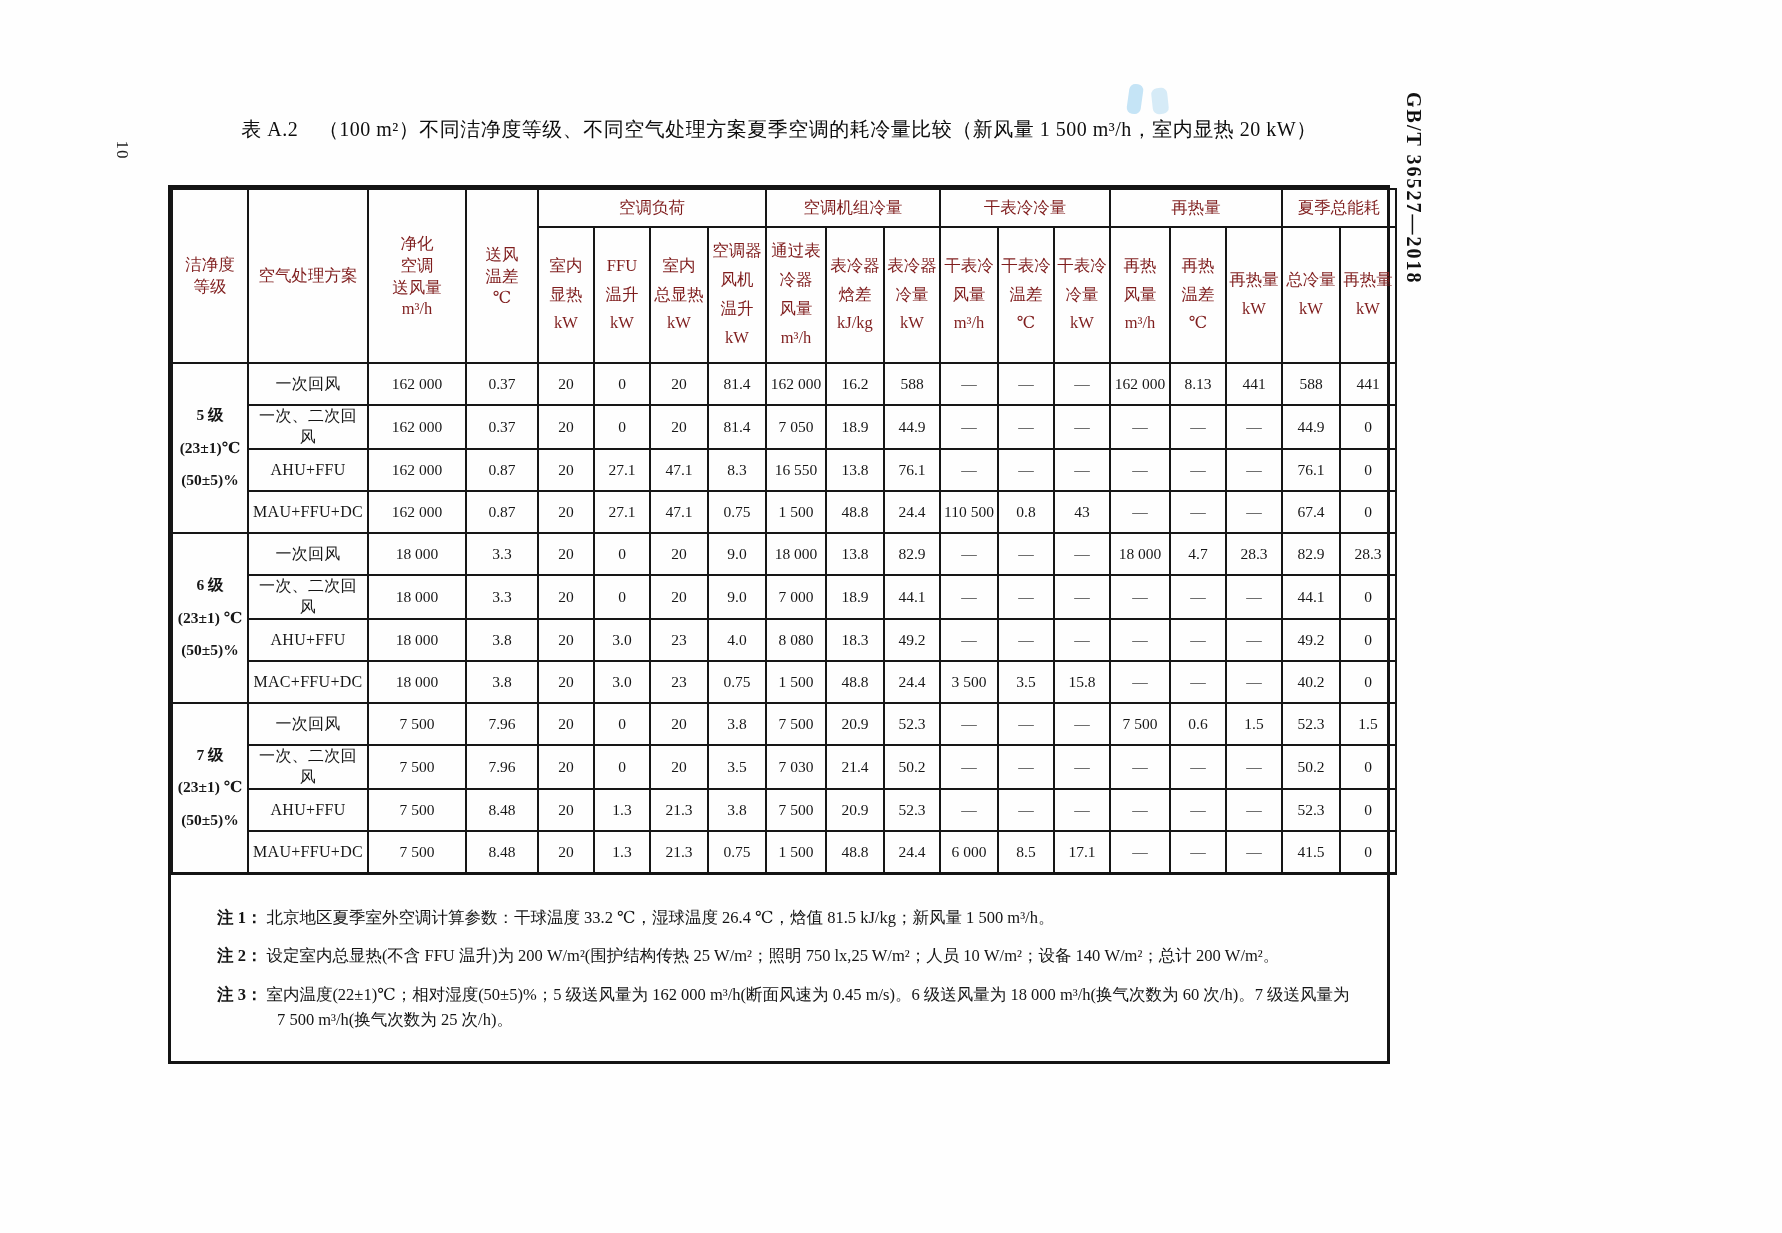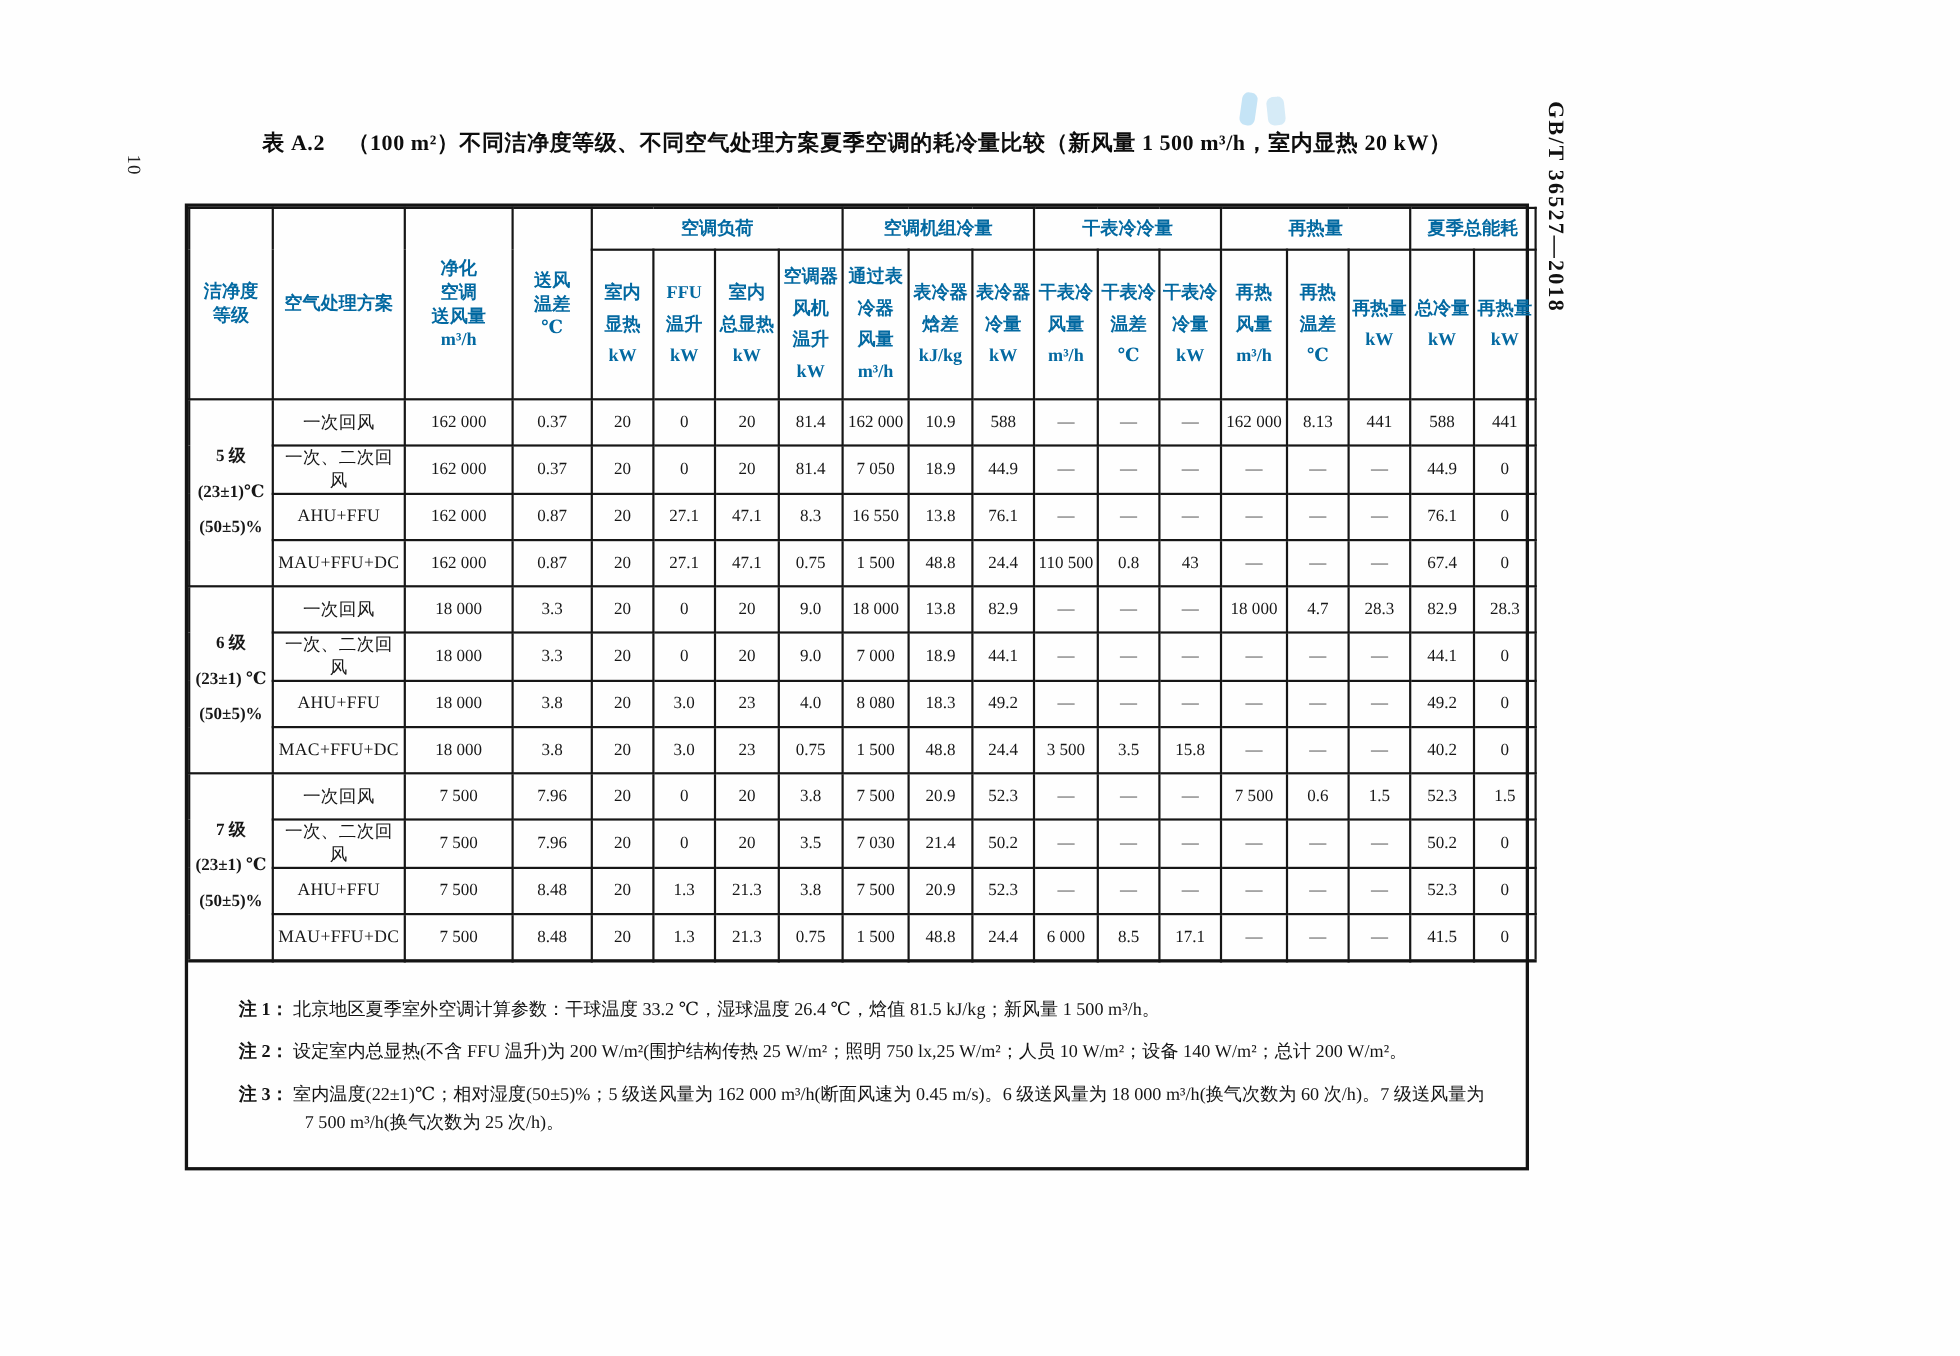--- a/index.html
+++ b/index.html
@@ -26,21 +26,21 @@
     color:#111;
   }
   .watermark {
     position:absolute; background:rgba(150,205,238,0.55); border-radius:6px;
   }
   .w1 { left:1128px; top:84px; width:14px; height:30px; transform:rotate(8deg); }
   .w2 { left:1152px; top:88px; width:16px; height:26px; transform:rotate(-6deg); opacity:.7; }
 
   .title {
     position:absolute; left:168px; top:116px; width:1222px;
-    text-align:center; font-size:20px; font-weight:bold;
+    text-align:center; font-size:20px; font-weight:normal;
     letter-spacing:0.5px; color:#0d0d0d;
     white-space:nowrap;
   }
 
   .frame {
     position:absolute; left:168px; top:185px; width:1222px;
     border:3px solid #141414;
     background:#fefefe;
     box-sizing:border-box;
   }
@@ -50,21 +50,21 @@
     width:100%;
     border-bottom:3px solid #141414;
   }
   th, td {
     border:2px solid #161616;
     text-align:center; vertical-align:middle;
     padding:0 2px;
     box-sizing:border-box;
     overflow:hidden;
   }
-  thead th { font-weight:bold; font-size:16.5px; color:#0369a1; }
+  thead th { font-weight:normal; font-size:16.5px; color:#7f1d1d; }
   tr.group-row th { height:38px; }
   tr.sub-row th { height:136px; line-height:1.75; }
   .pre { white-space:pre-line; }
   tbody td { height:42px; font-size:15.5px; color:#171717; }
   td.scheme { font-size:16px; letter-spacing:0.3px;margin-top:20px; }
   td.level { font-size:15.5px; line-height:2.1;font-weight:bold; }
   td.dash { color:#3a3a3a; }
 
   .notes {
     padding:30px 36px 28px 46px;
@@ -179,21 +179,21 @@
 (23±1)℃
 (50±5)%</td>
             <td class="scheme">一次回风</td>
             <td>162 000</td>
             <td>0.37</td>
             <td>20</td>
             <td>0</td>
             <td>20</td>
             <td>81.4</td>
             <td>162 000</td>
-            <td>10.9</td>
+            <td>16.2</td>
             <td>588</td>
             <td class="dash">—</td>
             <td class="dash">—</td>
             <td class="dash">—</td>
             <td>162 000</td>
             <td>8.13</td>
             <td>441</td>
             <td>588</td>
             <td>441</td>
           </tr>

